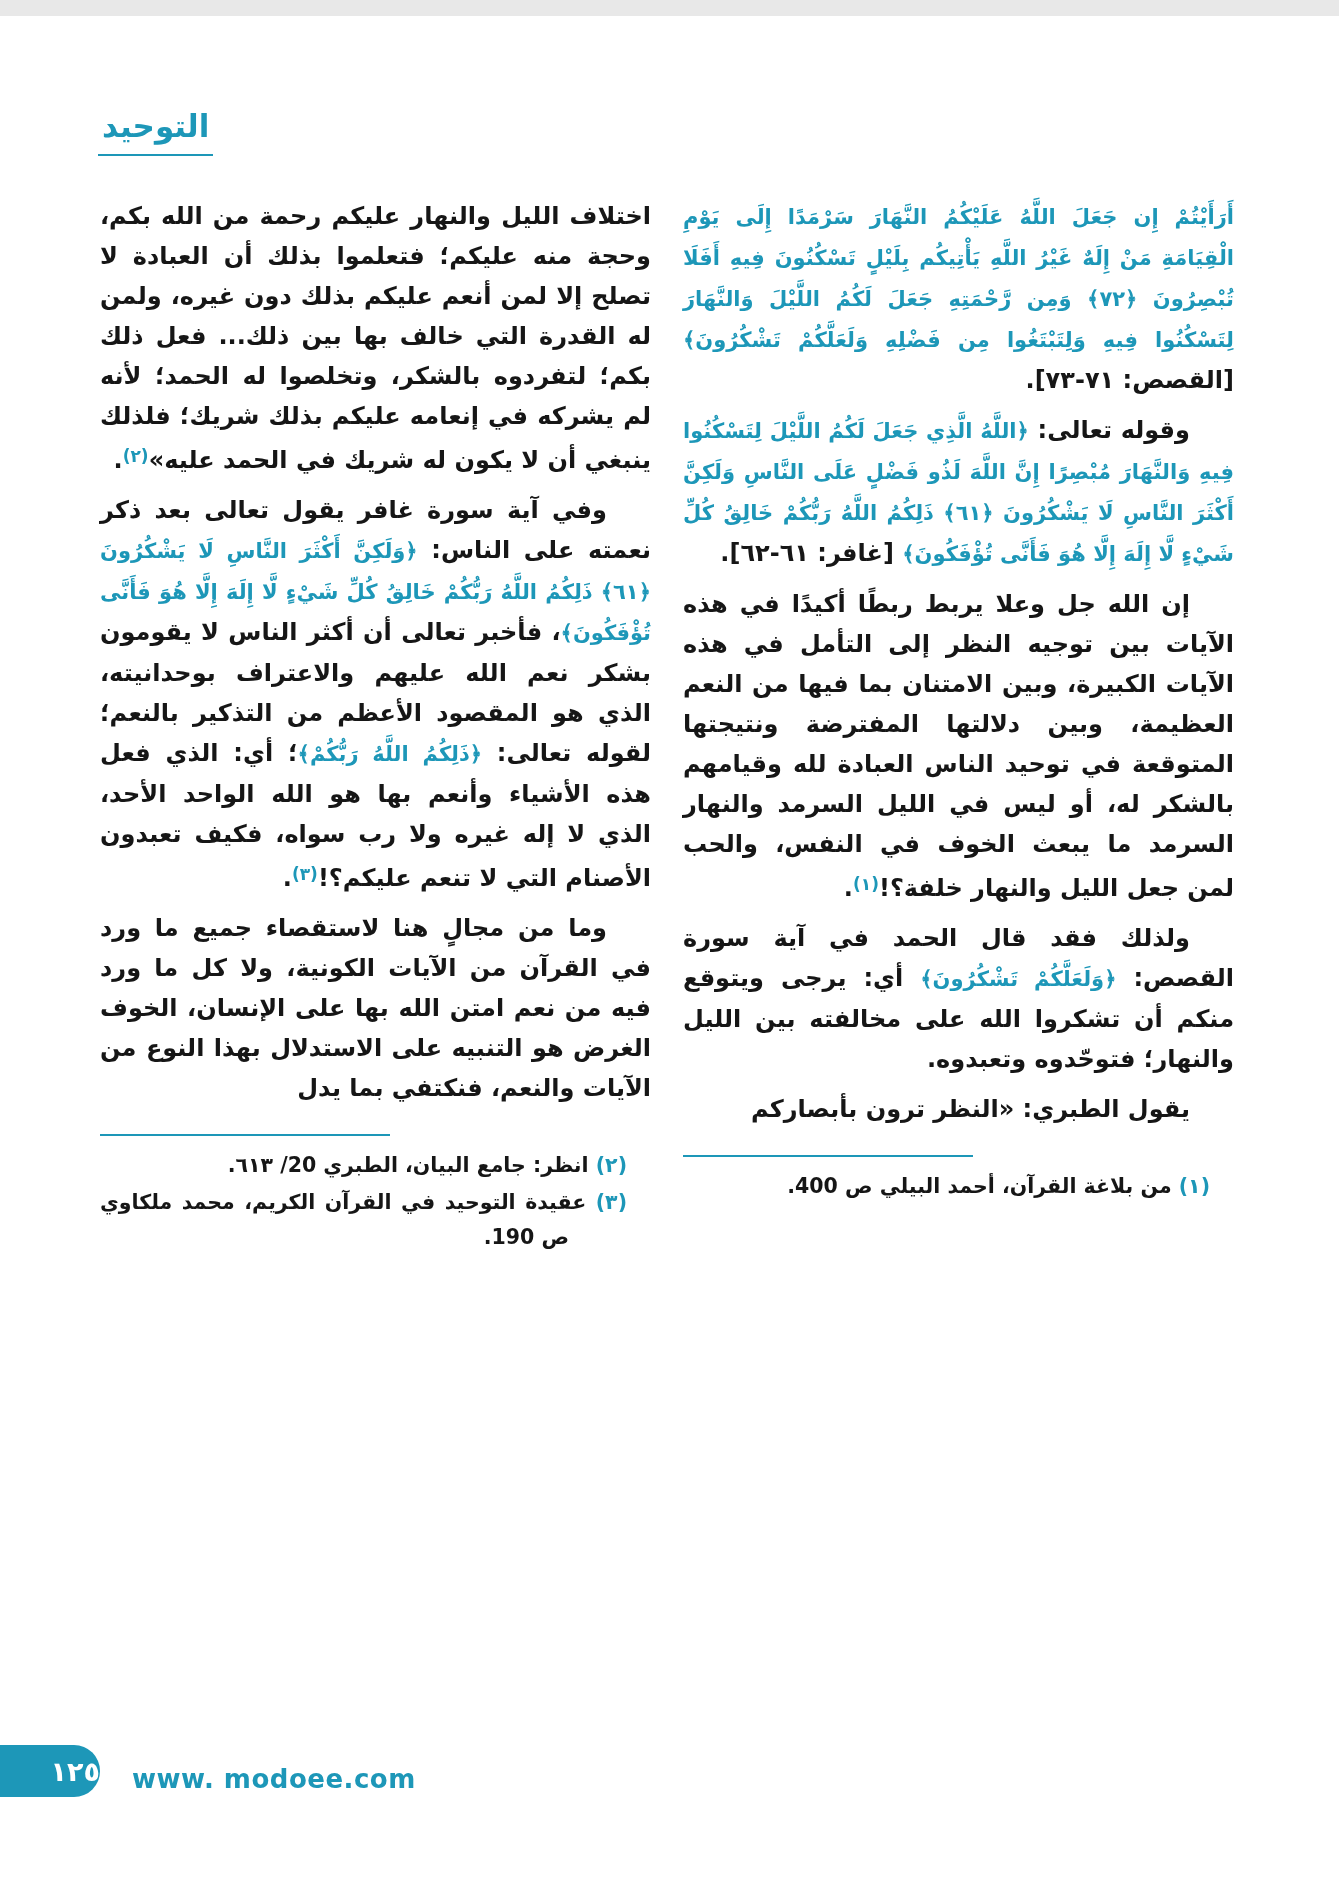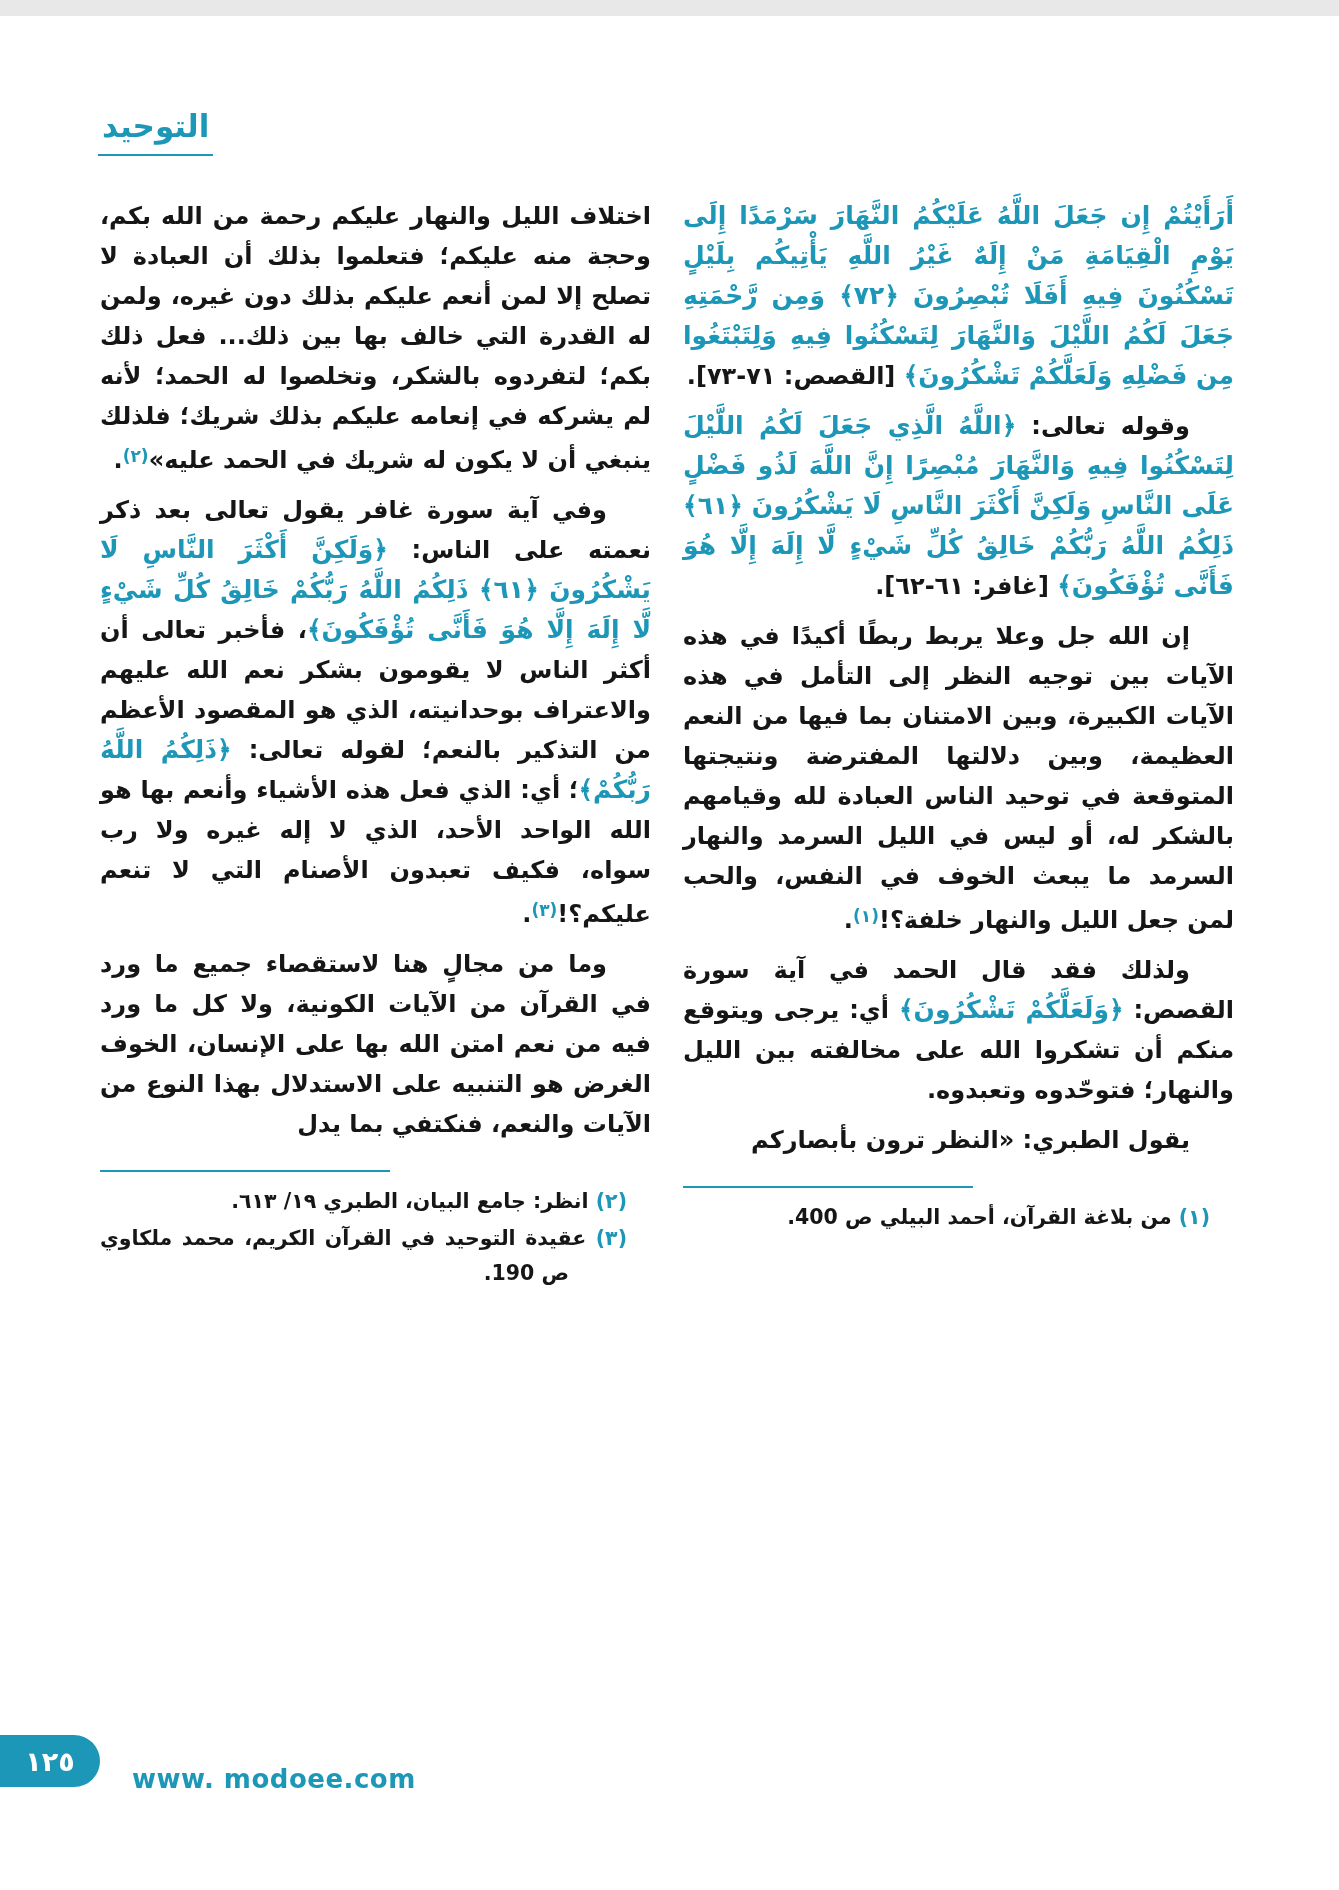--- a/index.html
+++ b/index.html
@@ -47,21 +47,21 @@
     margin: 0 0 10px 0;
     font-size: 24px;
     line-height: 40px;
     font-weight: bold;
     color: #161616;
     text-align: justify;
     text-justify: inter-word;
   }
   .para.indent { text-indent: 44px; }
   .seg-text { color: #161616; }
-  .seg-quran { color: var(--accent); font-size: 25px; }
+  .seg-quran { color: var(--accent); font-size: 21px; }
   .seg-ref {
     color: var(--accent);
     font-size: 17px;
     vertical-align: 6px;
     font-weight: bold;
   }
 
   
   .footnote-area { margin-top: 26px; }
   .fn-rule {
@@ -79,28 +79,28 @@
     padding-right: 58px;
     text-indent: -58px;
     margin: 0 24px 2px 0;
   }
   .fn-num { color: var(--accent); }
 
   
   .page-badge {
     position: absolute;
     left: 0;
-    bottom: 119px;
+    bottom: 109px;
     width: 100px;
     height: 52px;
     background: var(--accent);
     border-radius: 0 26px 26px 0;
     display: flex;
     align-items: center;
-    justify-content: center;
+    justify-content: flex-start;
   }
   .page-number {
     color: #ffffff;
     font-size: 27px;
     font-weight: bold;
   }
   .website {
     position: absolute;
     left: 132px;
     bottom: 112px;
@@ -138,21 +138,21 @@
     </div>
 
     <div class="col">
       <p class="para"><span class="seg-text">اختلاف الليل والنهار عليكم رحمة من الله بكم، وحجة منه عليكم؛ فتعلموا بذلك أن العبادة لا تصلح إلا لمن أنعم عليكم بذلك دون غيره، ولمن له القدرة التي خالف بها بين ذلك... فعل ذلك بكم؛ لتفردوه بالشكر، وتخلصوا له الحمد؛ لأنه لم يشركه في إنعامه عليكم بذلك شريك؛ فلذلك ينبغي أن لا يكون له شريك في الحمد عليه»</span><span class="seg-ref">(٢)</span><span class="seg-text">.</span></p>
       <p class="para indent"><span class="seg-text">وفي آية سورة غافر يقول تعالى بعد ذكر نعمته على الناس: </span><span class="seg-quran">﴿وَلَكِنَّ أَكْثَرَ النَّاسِ لَا يَشْكُرُونَ ﴿٦١﴾ ذَلِكُمُ اللَّهُ رَبُّكُمْ خَالِقُ كُلِّ شَيْءٍ لَّا إِلَهَ إِلَّا هُوَ فَأَنَّى تُؤْفَكُونَ﴾</span><span class="seg-text">، فأخبر تعالى أن أكثر الناس لا يقومون بشكر نعم الله عليهم والاعتراف بوحدانيته، الذي هو المقصود الأعظم من التذكير بالنعم؛ لقوله تعالى: </span><span class="seg-quran">﴿ذَلِكُمُ اللَّهُ رَبُّكُمْ﴾</span><span class="seg-text">؛ أي: الذي فعل هذه الأشياء وأنعم بها هو الله الواحد الأحد، الذي لا إله غيره ولا رب سواه، فكيف تعبدون الأصنام التي لا تنعم عليكم؟!</span><span class="seg-ref">(٣)</span><span class="seg-text">.</span></p>
       <p class="para indent"><span class="seg-text">وما من مجالٍ هنا لاستقصاء جميع ما ورد في القرآن من الآيات الكونية، ولا كل ما ورد فيه من نعم امتن الله بها على الإنسان، الخوف الغرض هو التنبيه على الاستدلال بهذا النوع من الآيات والنعم، فنكتفي بما يدل</span></p>
 
       <div class="footnote-area">
         <div class="fn-rule"></div>
         <div class="footnote">
-          <span class="fn-num">(٢)</span><span> انظر: جامع البيان، الطبري ١٩/ ٦١٣.</span>
+          <span class="fn-num">(٢)</span><span> انظر: جامع البيان، الطبري 20/ ٦١٣.</span>
         </div>
         <div class="footnote">
           <span class="fn-num">(٣)</span><span> عقيدة التوحيد في القرآن الكريم، محمد ملكاوي ص 190.</span>
         </div>
       </div>
     </div>
 
   </div>
 
   <div class="page-badge">

